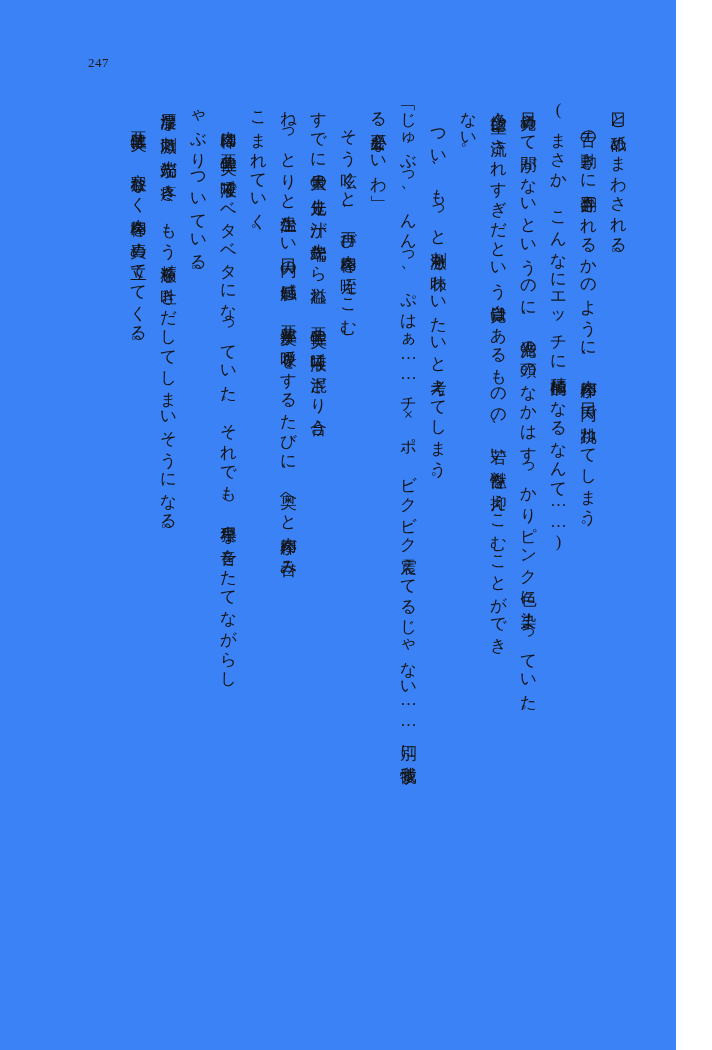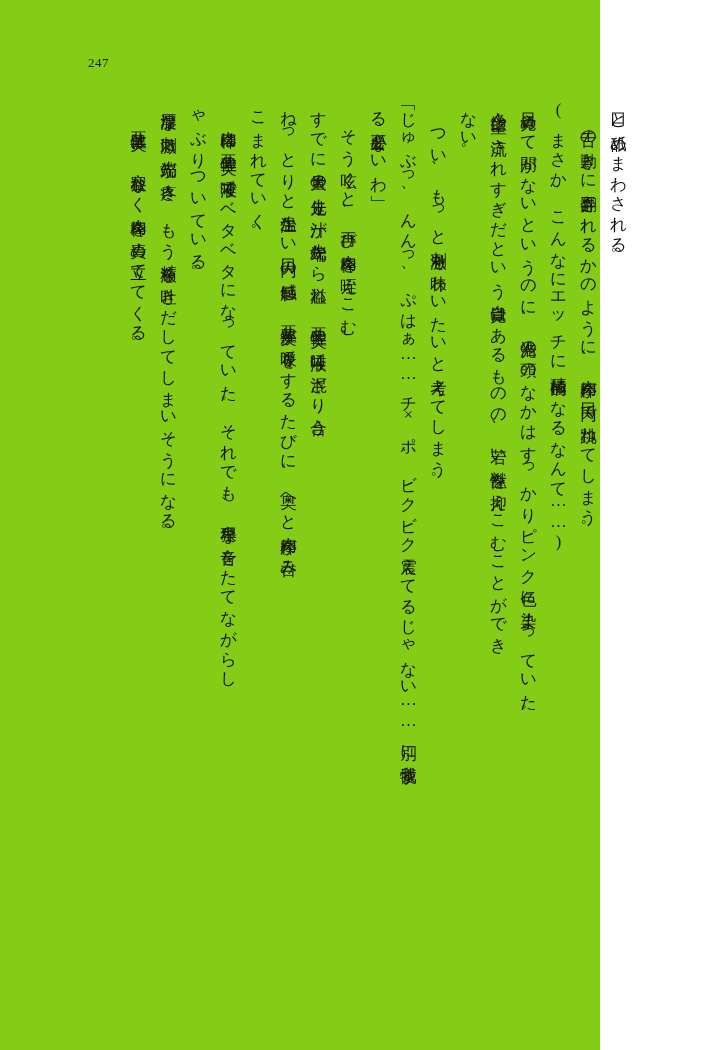--- a/index.html
+++ b/index.html
@@ -10,23 +10,23 @@
   body {
     width: 712px;
     height: 1050px;
     overflow: hidden;
     font-family: "Liberation Serif", "DejaVu Serif", serif;
     color: #111111;
   }
 
   .page {
     position: relative;
-    width: 600px;
+    width: 676px;
     height: 1050px;
-    background: #84cc16;
+    background: #3b82f6;
     box-sizing: border-box;
   }
 
   .page-number {
     position: absolute;
     top: 55px;
     left: 88px;
     font-size: 13px;
     letter-spacing: 0.5px;
     color: #1a1a1a;

